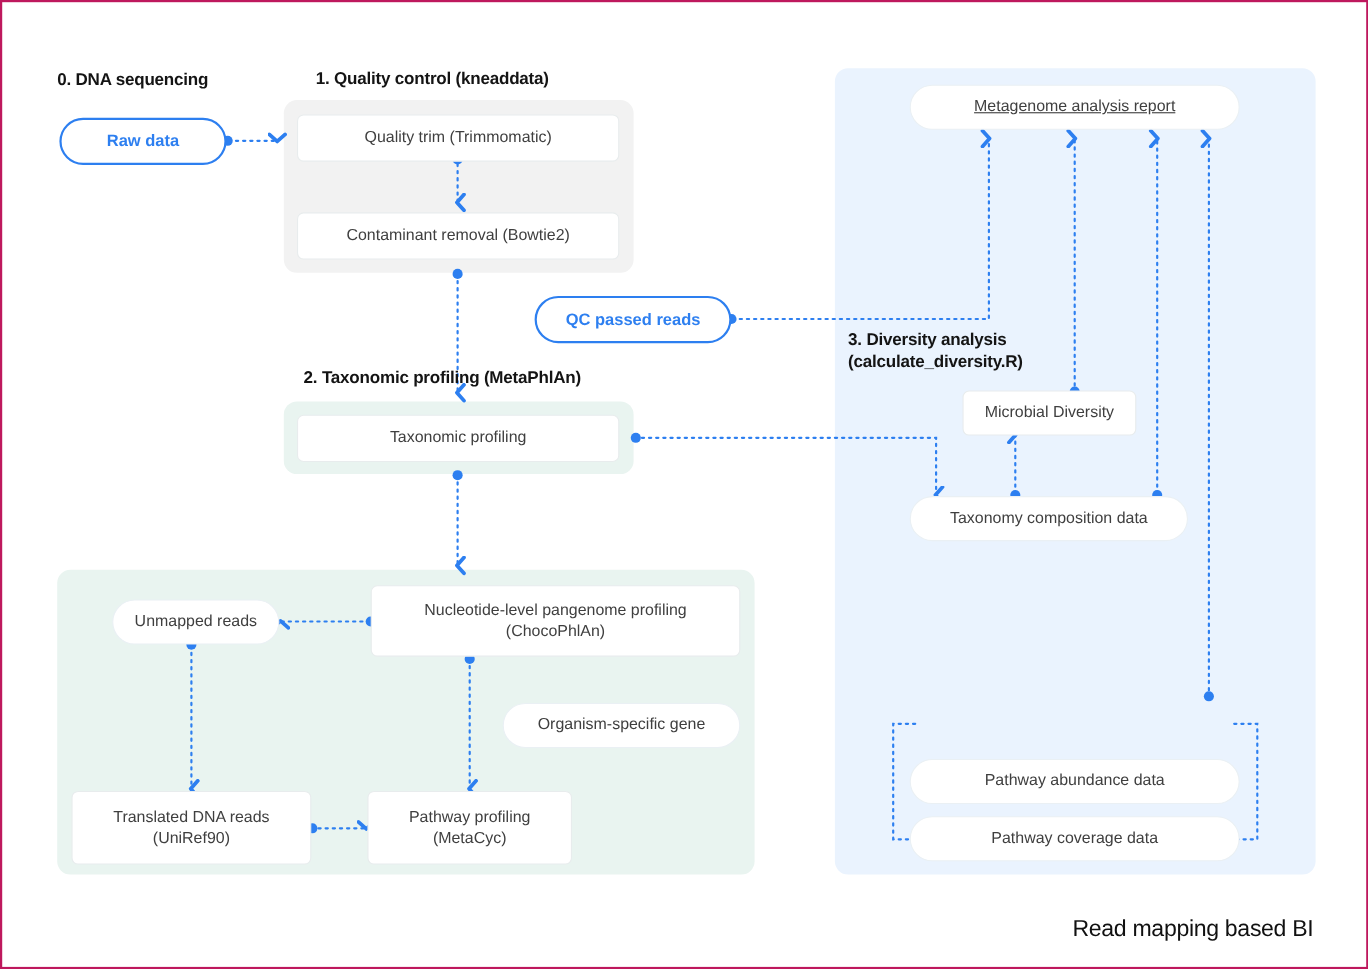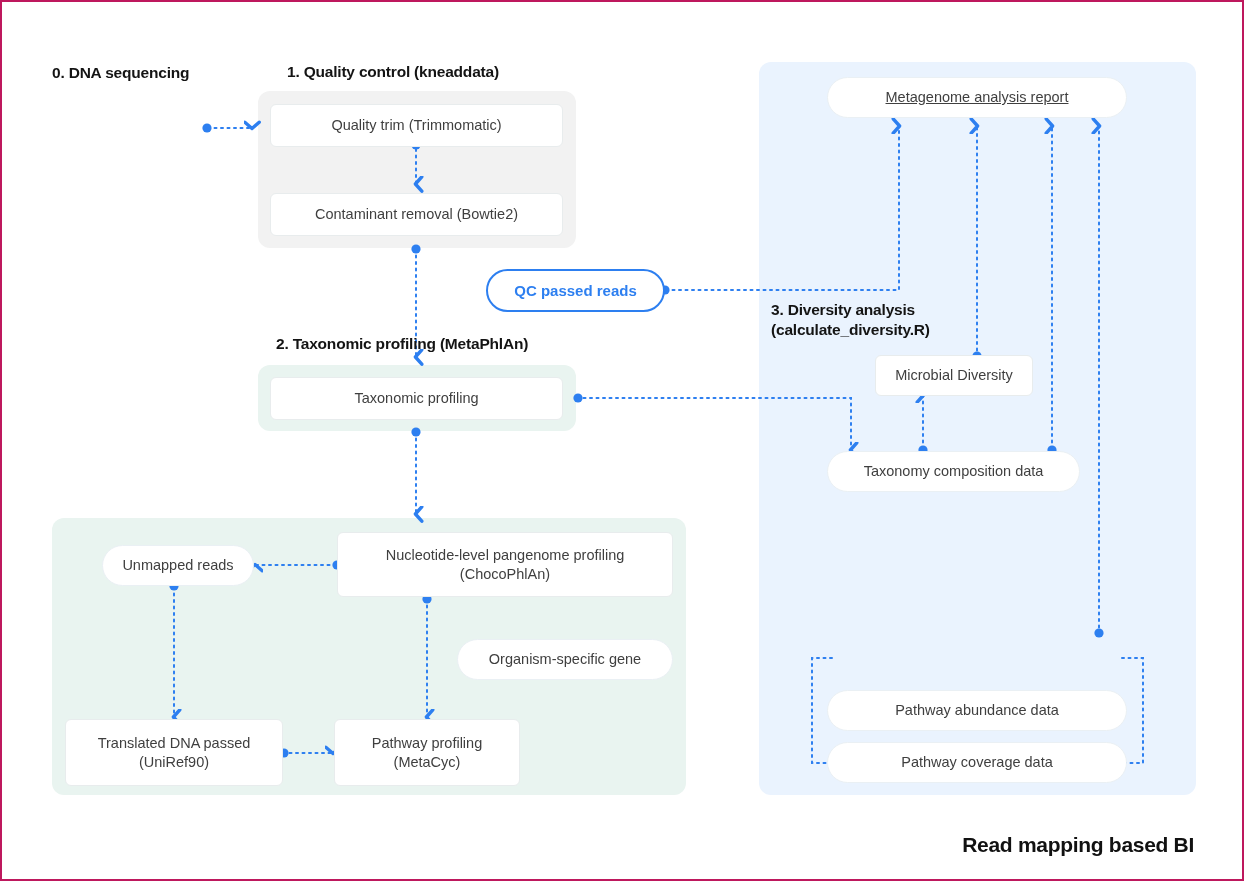--- a/index.html
+++ b/index.html
@@ -18,21 +18,21 @@
   .panel-green{background:#e9f4f0;}
   .panel-blue{background:#eaf3fe;}
 
   .node{position:absolute;box-sizing:border-box;display:flex;align-items:center;
         justify-content:center;text-align:center;background:#fff;color:#3f3f3f;
         font-size:14.5px;line-height:1.3;}
   .rect{border:1px solid #e8eced;border-radius:6px;}
   .pill{border:1px solid #eaf0f4;border-radius:999px;}
   .pill-accent{border:2px solid #2d7ff0;border-radius:999px;color:#2d7ff0;font-weight:bold;font-size:15px;}
 
-  .brand{position:absolute;right:48px;bottom:22px;font-size:21px;font-weight:bold;color:#111;letter-spacing:-0.3px;margin-top:48px;}
+  .brand{position:absolute;right:48px;bottom:22px;font-size:21px;font-weight:normal;color:#111;letter-spacing:-0.3px;margin-top:48px;}
 </style>
 </head>
 <body>
 
 <div id="canvas">
 
   <div class="panel panel-gray" style="left:256px;top:89px;width:318px;height:157px;"></div>
   <div class="panel panel-green" style="left:256px;top:363px;width:318px;height:66px;"></div>
   <div class="panel panel-green" style="left:50px;top:516px;width:634px;height:277px;"></div>
   <div class="panel panel-blue" style="left:757px;top:60px;width:437px;height:733px;"></div>
@@ -96,20 +96,21 @@
       <circle cx="282" cy="751" r="4.6"></circle>
     </g>
   </svg>
 
   <div class="sec-title" style="left:50px;top:61px;">0. DNA sequencing</div>
   <div class="sec-title" style="left:285px;top:60px;">1.  Quality control (kneaddata)</div>
   <div class="sec-title" style="left:274px;top:332px;">2. Taxonomic profiling (MetaPhlAn)</div>
   <div class="sec-title" style="left:769px;top:298px;">3. Diversity analysis
 (calculate_diversity.R)</div>
 
+  <div class="node pill-accent" style="left:52px;top:105px;width:152px;height:43px;">Raw data</div>
 
   <div class="node rect" style="left:268px;top:102px;width:293px;height:43px;">Quality trim (Trimmomatic)</div>
 
   <div class="node rect" style="left:268px;top:191px;width:293px;height:43px;">Contaminant removal (Bowtie2)</div>
 
   <div class="node pill-accent" style="left:484px;top:267px;width:179px;height:43px;">QC passed reads</div>
 
   <div class="node rect" style="left:268px;top:375px;width:293px;height:43px;">Taxonomic profiling</div>
 
   <div class="node pill" style="left:825px;top:75px;width:300px;height:41px;text-decoration:underline;">Metagenome analysis report</div>
@@ -118,21 +119,21 @@
 
   <div class="node pill" style="left:825px;top:449px;width:253px;height:41px;">Taxonomy composition data</div>
 
   <div class="node rect" style="left:335px;top:530px;width:336px;height:65px;white-space:pre-line;">Nucleotide-level pangenome profiling
 (ChocoPhlAn)</div>
 
   <div class="node pill" style="left:100px;top:543px;width:152px;height:41px;">Unmapped reads</div>
 
   <div class="node pill" style="left:455px;top:637px;width:216px;height:41px;">Organism-specific gene</div>
 
-  <div class="node rect" style="left:63px;top:717px;width:218px;height:67px;white-space:pre-line;">Translated DNA passed
+  <div class="node rect" style="left:63px;top:717px;width:218px;height:67px;white-space:pre-line;">Translated DNA reads
 (UniRef90)</div>
 
   <div class="node rect" style="left:332px;top:717px;width:186px;height:67px;white-space:pre-line;">Pathway profiling
 (MetaCyc)</div>
 
 
   <div class="node pill" style="left:825px;top:688px;width:300px;height:41px;">Pathway abundance data</div>
 
   <div class="node pill" style="left:825px;top:740px;width:300px;height:41px;">Pathway coverage data</div>
 

